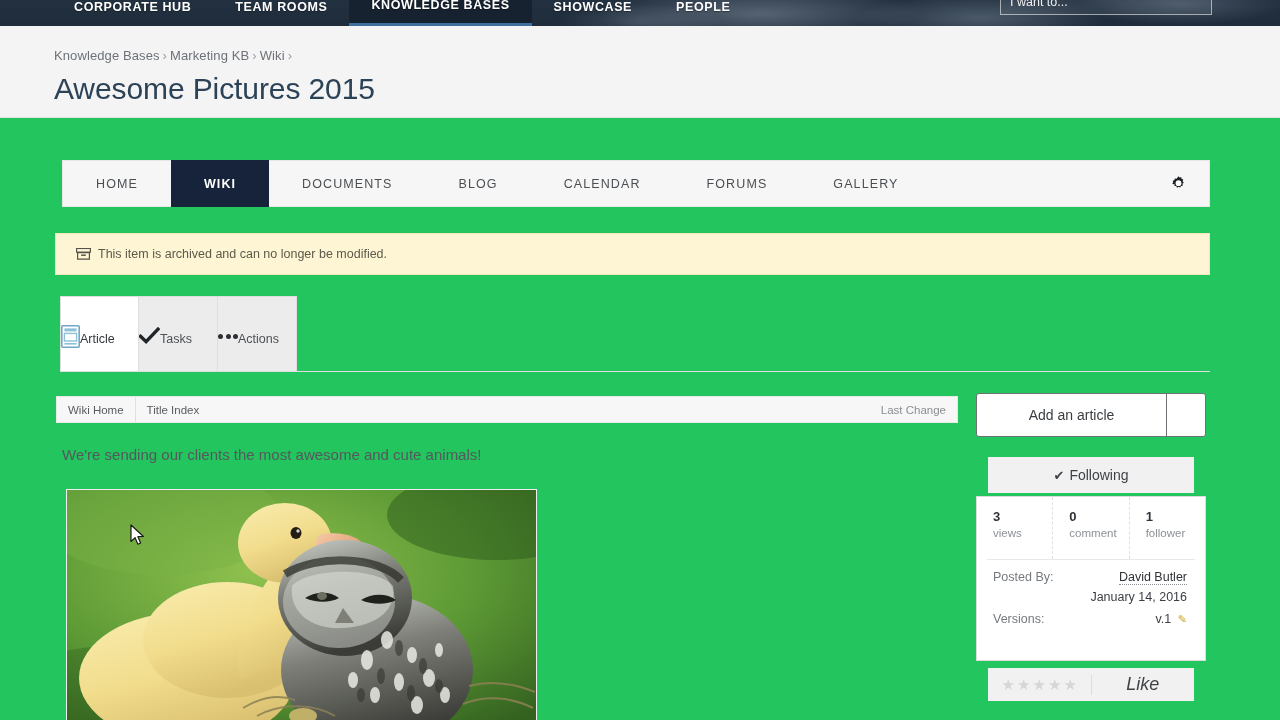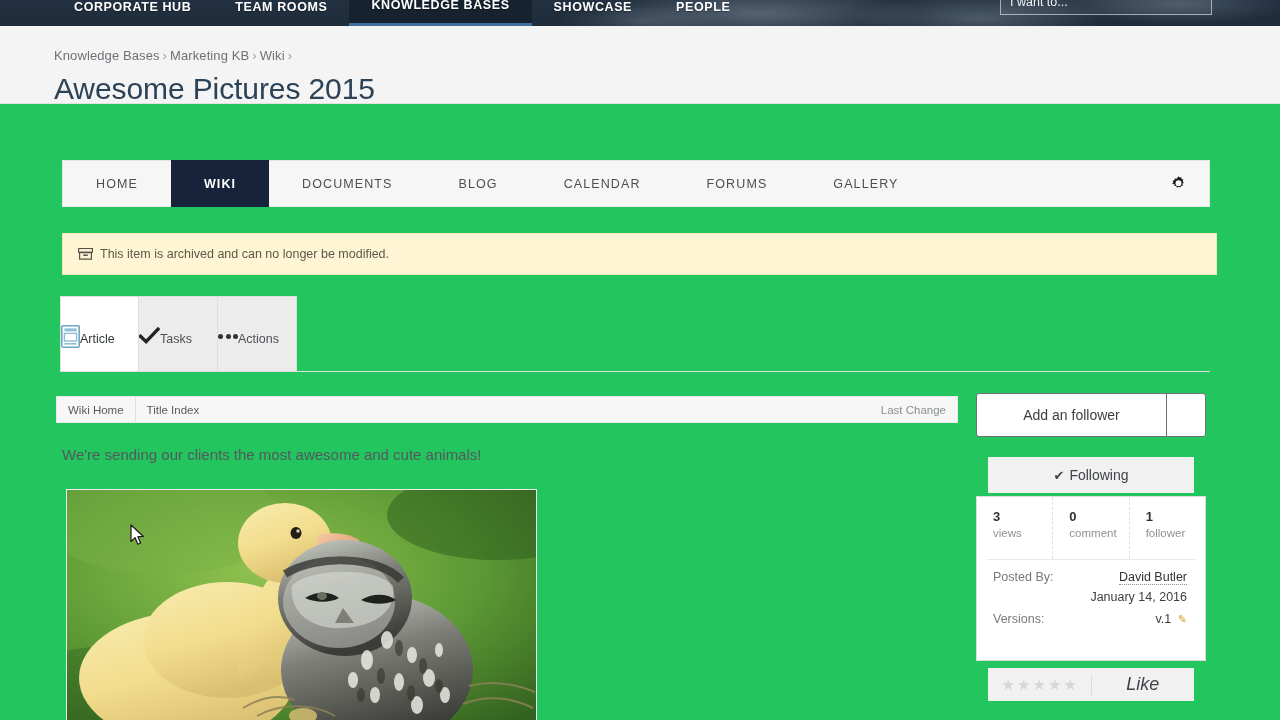--- a/index.html
+++ b/index.html
@@ -44,21 +44,21 @@
     width: 212px; height: 27px;
     border: 1px solid rgba(255,255,255,0.55);
     background: rgba(255,255,255,0.06);
     color: rgba(255,255,255,0.92);
     font-size: 12.5px;
     display: flex; align-items: center; padding-left: 9px;
   }
 
   
   .headband {
-    position: absolute; top: 26px; left: 0; width: 1280px; height: 78px;
+    position: absolute; top: 26px; left: 0; width: 1280px; height: 92px;
     background: #f4f4f4;
     border-bottom: 1px solid #e2e2e2;
   }
   .breadcrumb {
     position: absolute; left: 54px; top: 22px;
     font-size: 13px; color: #6d7278; letter-spacing: 0.1px;
     white-space: nowrap;
   }
   .breadcrumb .sep { color: #9aa0a6; padding: 0 3px; }
   .pagetitle {
@@ -88,25 +88,25 @@
     margin-left: auto; display: flex; align-items: center;
     padding-right: 22px;
   }
   .gear {
     width: 17px; height: 17px; position: relative; display: block;
   }
   .gear svg { display: block; }
 
   
   .archive {
-    position: absolute; left: 62px; top: 233px;
+    position: absolute; left: 55px; top: 233px;
     width: 1155px; height: 42px;
     background: #fdf5d4;
     border: 1px solid #f2e7b8;
-    display: flex; align-items: center; padding-left: 15px;
+    display: flex; align-items: center; padding-left: 20px;
     font-size: 12.5px; color: #5d5a4a;
   }
   .archive-ico { margin-right: 7px; display: flex; align-items: center; }
 
   
   .modetabs {
     position: absolute; left: 60px; top: 296px;
     display: flex; align-items: stretch; height: 76px;
   }
   .mtab {
@@ -401,21 +401,21 @@
         <path d="M402 196 C424 190 448 194 468 202"></path>
         <path d="M176 218 C196 206 214 205 228 210"></path>
       </g>
       <ellipse cx="236" cy="226" rx="14" ry="8" fill="#cbb86a" opacity="0.9"></ellipse>
 
       <rect width="471" height="231" fill="none"></rect>
     </svg>
   </div>
 
   <div class="addbtn">
-    <div class="lbl">Add an follower</div>
+    <div class="lbl">Add an article</div>
     <div class="split">
       <span style="font-size:10px;color:#ffffff"></span>
     </div>
   </div>
 
   <div class="following">
     <span class="ck">✔</span>
     <span>Following</span>
   </div>
 

